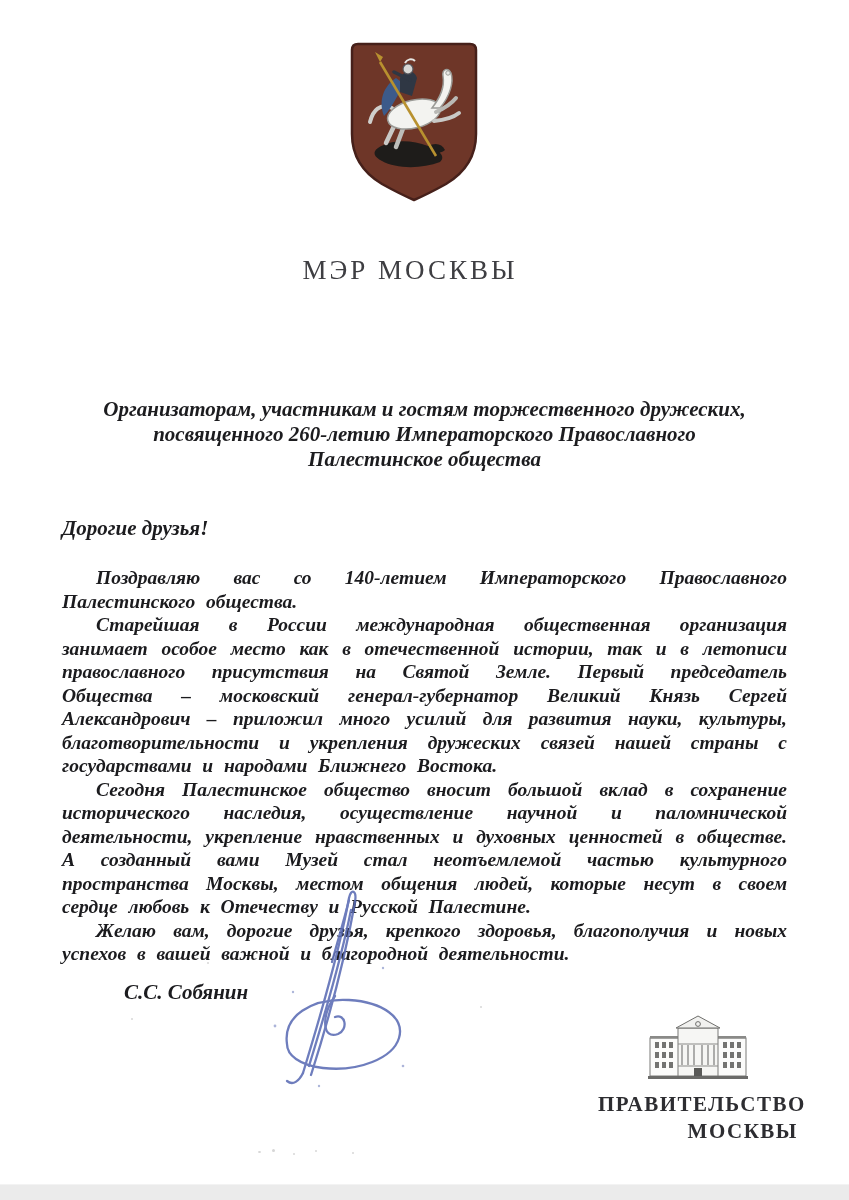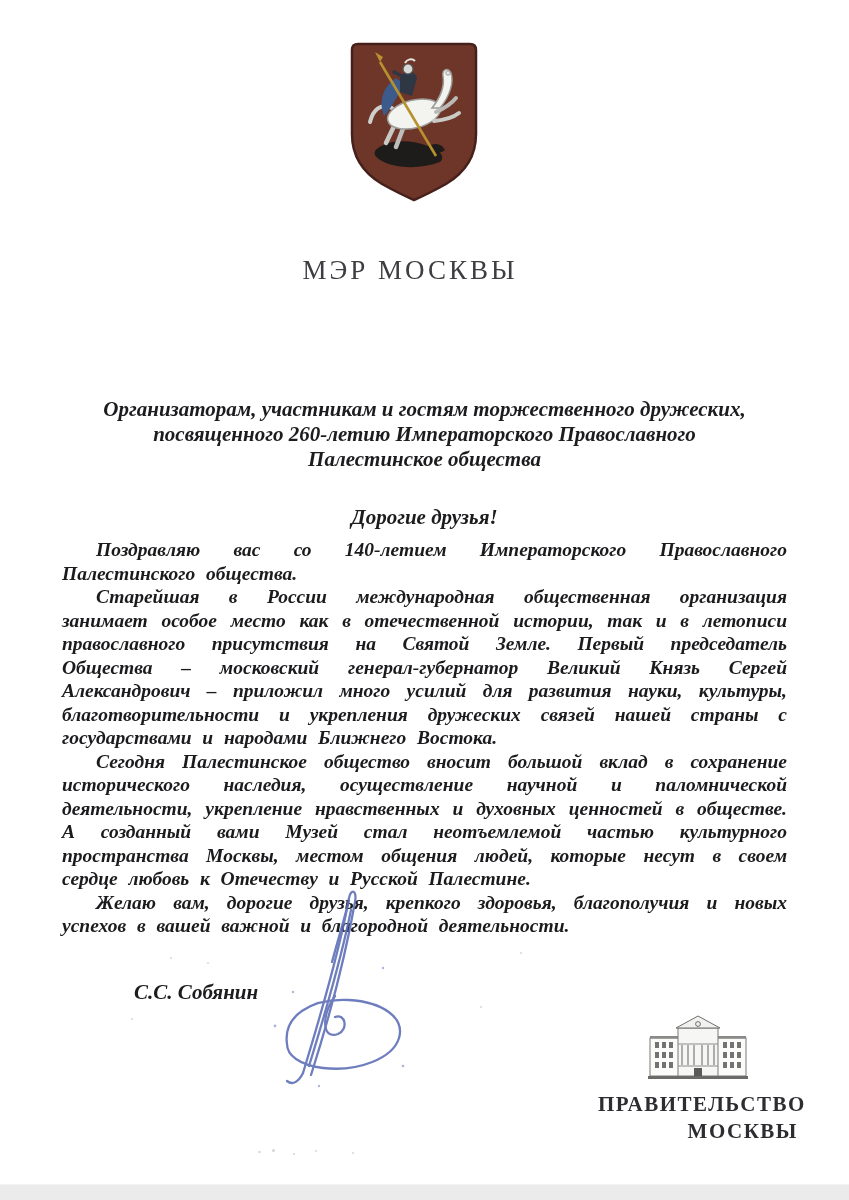--- a/index.html
+++ b/index.html
@@ -22,42 +22,40 @@
   }
   
   .address{
     position:absolute;left:62px;top:397px;width:725px;
     text-align:center;
     font-weight:bold;font-style:italic;
     font-size:21px;line-height:25px;
     color:#1c1c1f;
   }
   .salutation{
-    position:absolute;left:62px;top:505px;width:725px;
-    text-align:center;
+    position:absolute;left:62px;top:516px;width:725px;
     font-weight:bold;font-style:italic;
     font-size:21px;color:#1c1c1f;
   }
   
   .body-text{
-    position:absolute;left:62px;top:538px;width:725px;
+    position:absolute;left:62px;top:566px;width:725px;
     font-weight:bold;font-style:italic;
     font-size:19.5px;line-height:23.5px;
     color:#1b1b1e;
     text-align:justify;
     word-spacing:0.30em;
   }
   .body-text p{margin:0;text-indent:34px;}
   
   .signer{
     position:absolute;left:124px;top:980px;
     font-weight:bold;font-style:italic;
     font-size:21px;color:#1c1c1f;
     white-space:nowrap;
-    margin-left:10px;
   }
   .signature-svg{position:absolute;left:263px;top:876px;width:162px;height:216px;}
   
   .footer-logo{position:absolute;left:598px;top:1014px;width:200px;text-align:right;}
   .footer-logo svg{display:block;margin:0 auto;}
   .footer-org{
     margin-top:5px;
     font-weight:bold;
     font-size:21px;line-height:26px;
     letter-spacing:1.5px;

